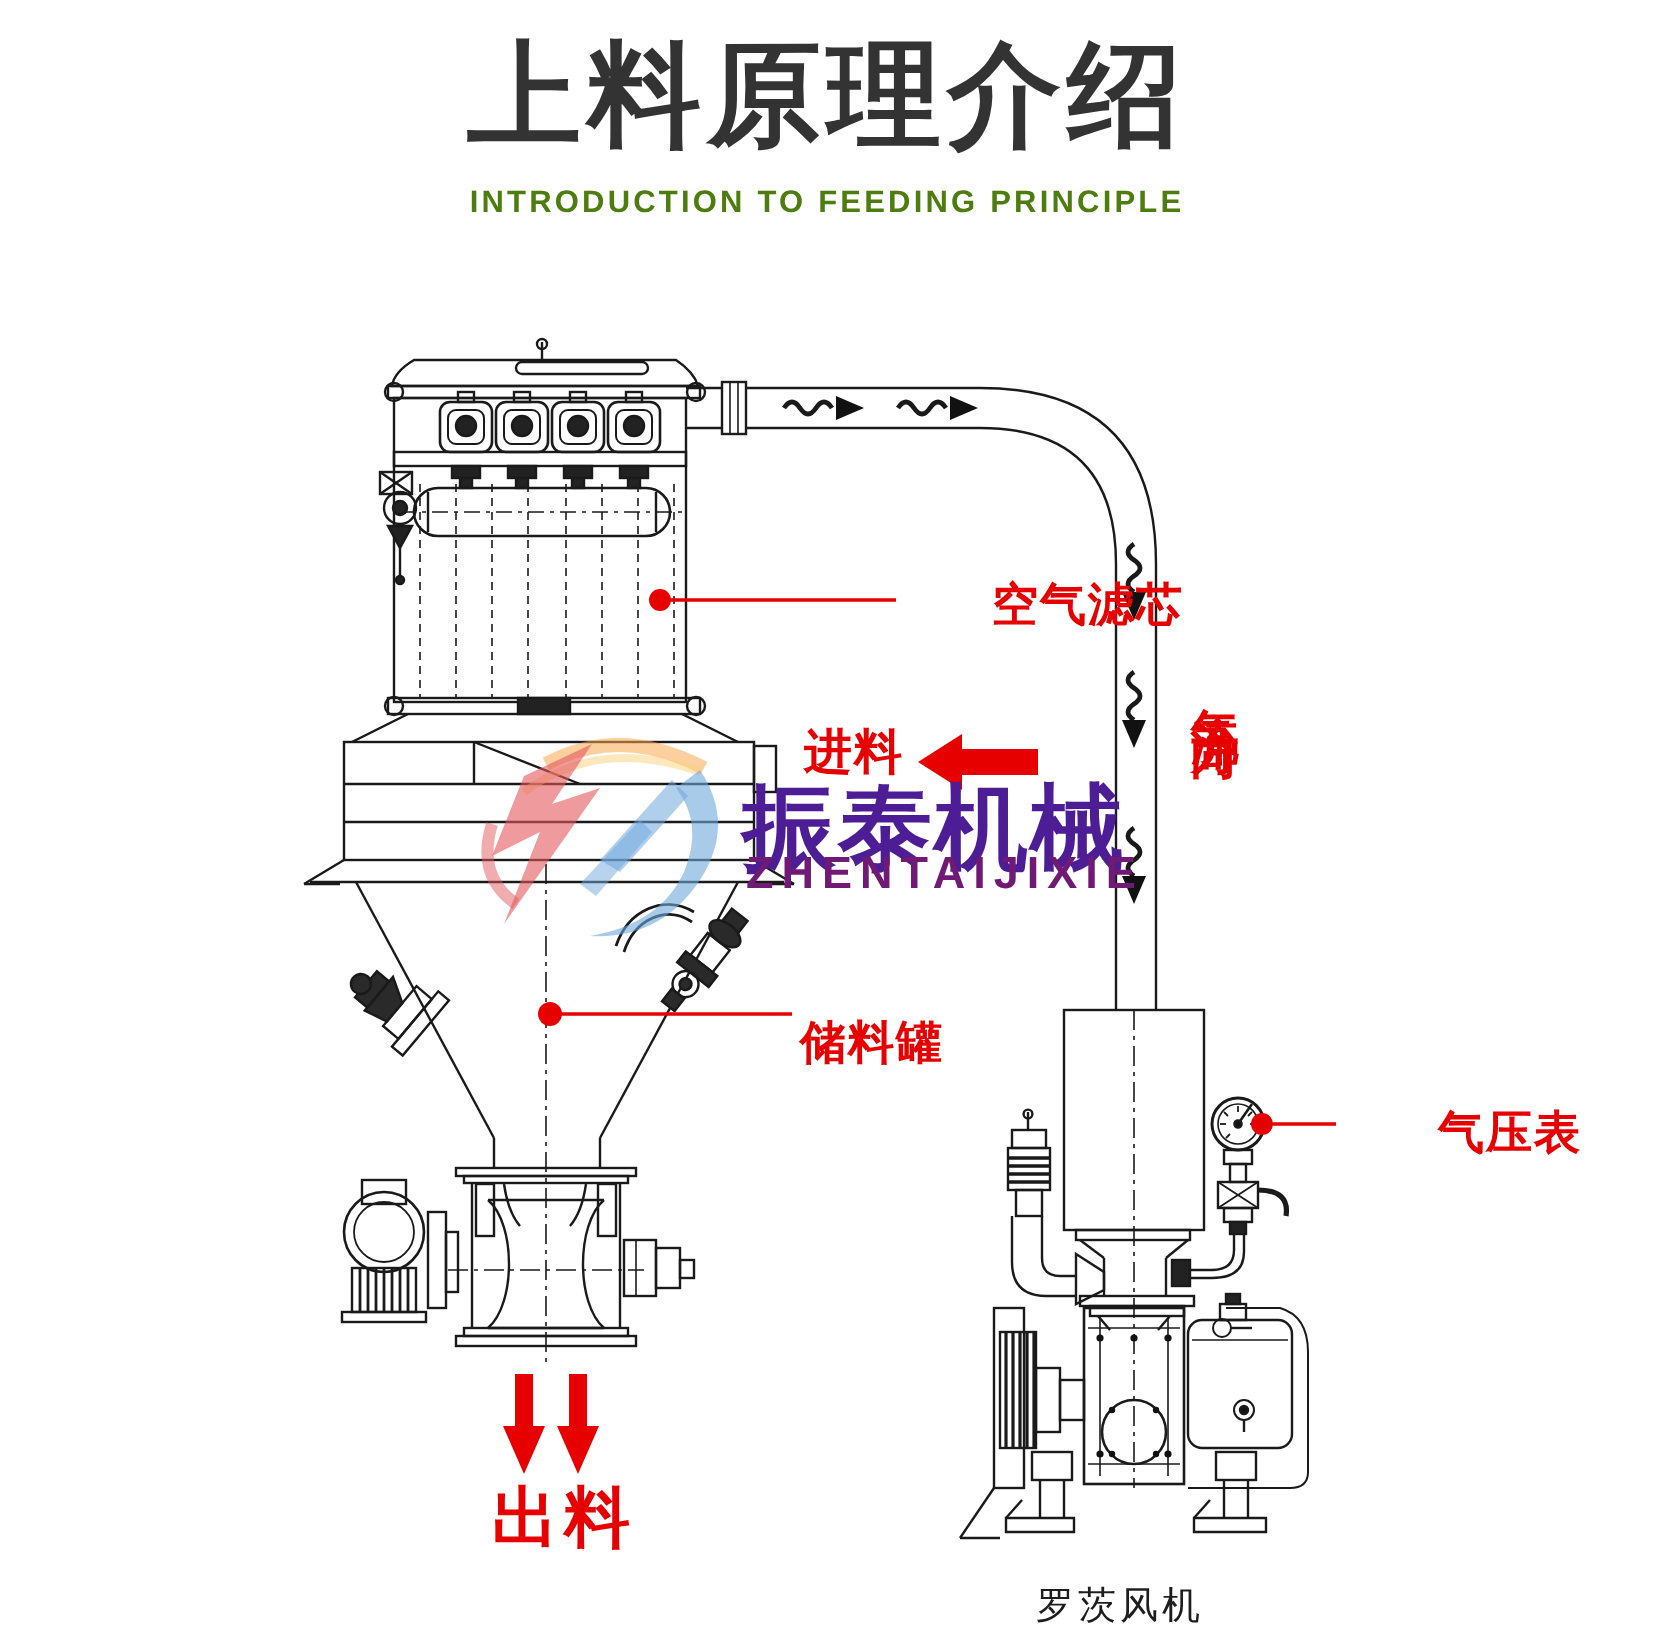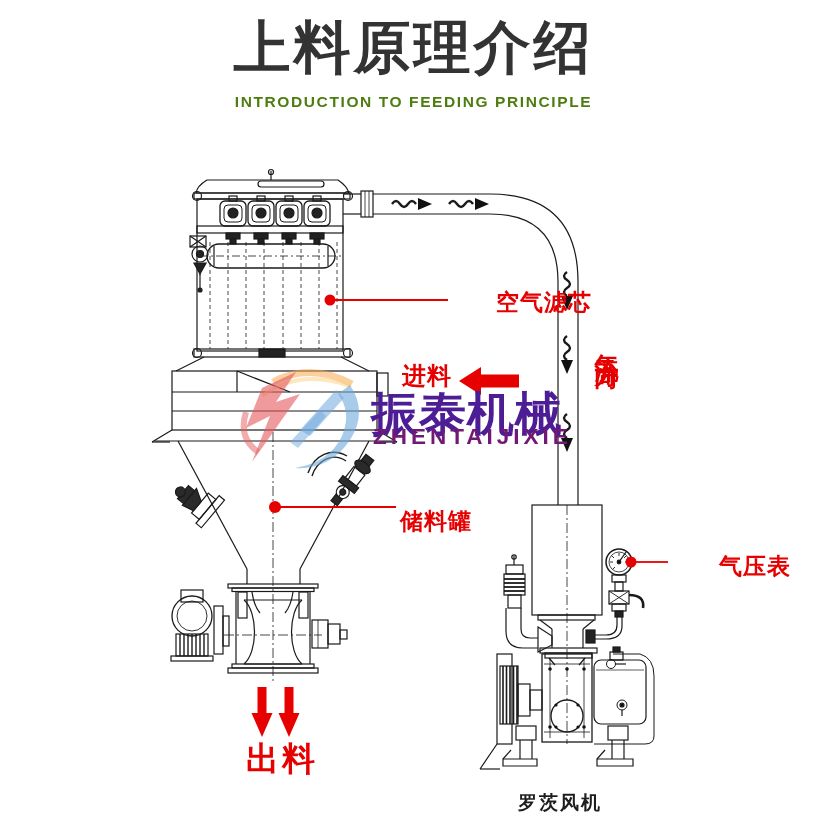--- a/index.html
+++ b/index.html
@@ -12,21 +12,21 @@
   .subtitle{left:0;top:93px;width:827px;text-align:center;font-size:15.5px;font-weight:700;
          color:#4d7c0f;letter-spacing:1.6px;}
   .red-label{color:#e60000;font-weight:700;}
   .lbl-airfilter{left:452px;top:287px;font-size:23px;letter-spacing:1px;margin-left:44px;}
   .lbl-feed{left:402px;top:360px;font-size:24px;letter-spacing:1px;}
   .lbl-tank{left:400px;top:506px;font-size:23px;letter-spacing:1px;}
   .lbl-airflow{left:593px;top:334px;font-size:24px;letter-spacing:4px;
                writing-mode:vertical-rl;text-orientation:upright;line-height:1.1;}
   .lbl-gauge{left:672px;top:551px;font-size:23px;letter-spacing:1px;margin-left:47px;}
   .lbl-discharge{left:246px;top:737px;font-size:33px;letter-spacing:3px;}
-  .lbl-blower{left:518px;top:790px;font-size:19px;font-weight:700;color:#1d1d1d;
+  .lbl-blower{left:518px;top:790px;font-size:19px;font-weight:400;color:#1d1d1d;
               letter-spacing:2px;font-family:"Liberation Serif", serif;}
   .wm-cn{left:371px;top:383px;font-size:47px;font-weight:700;color:#4c1d95;letter-spacing:1px;}
   .wm-en{left:373px;top:424px;font-size:22.5px;font-weight:700;color:#701a75;letter-spacing:4px;}
 </style>
 </head>
 <body>
 
 <div class="stage">
 
   <svg width="827" height="825" viewBox="0 0 827 825">

